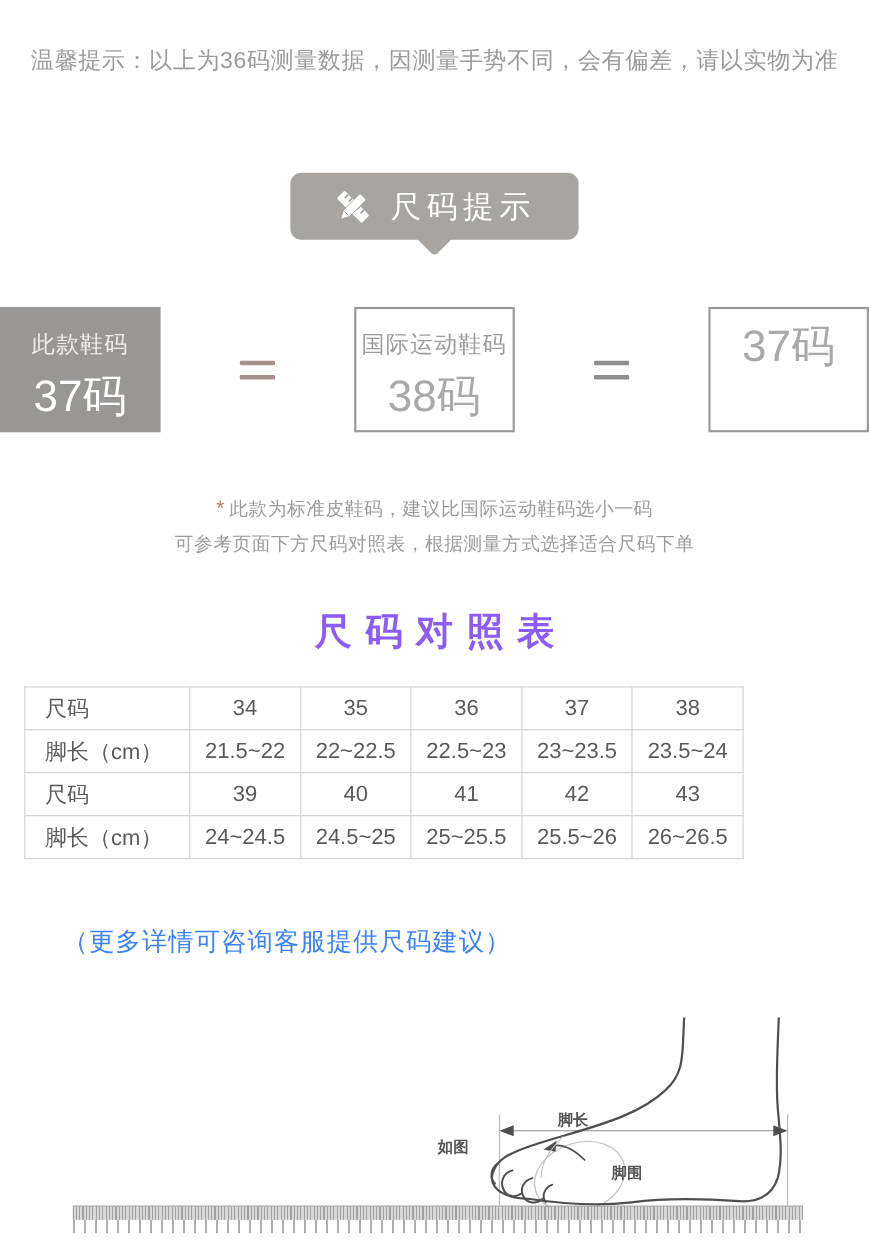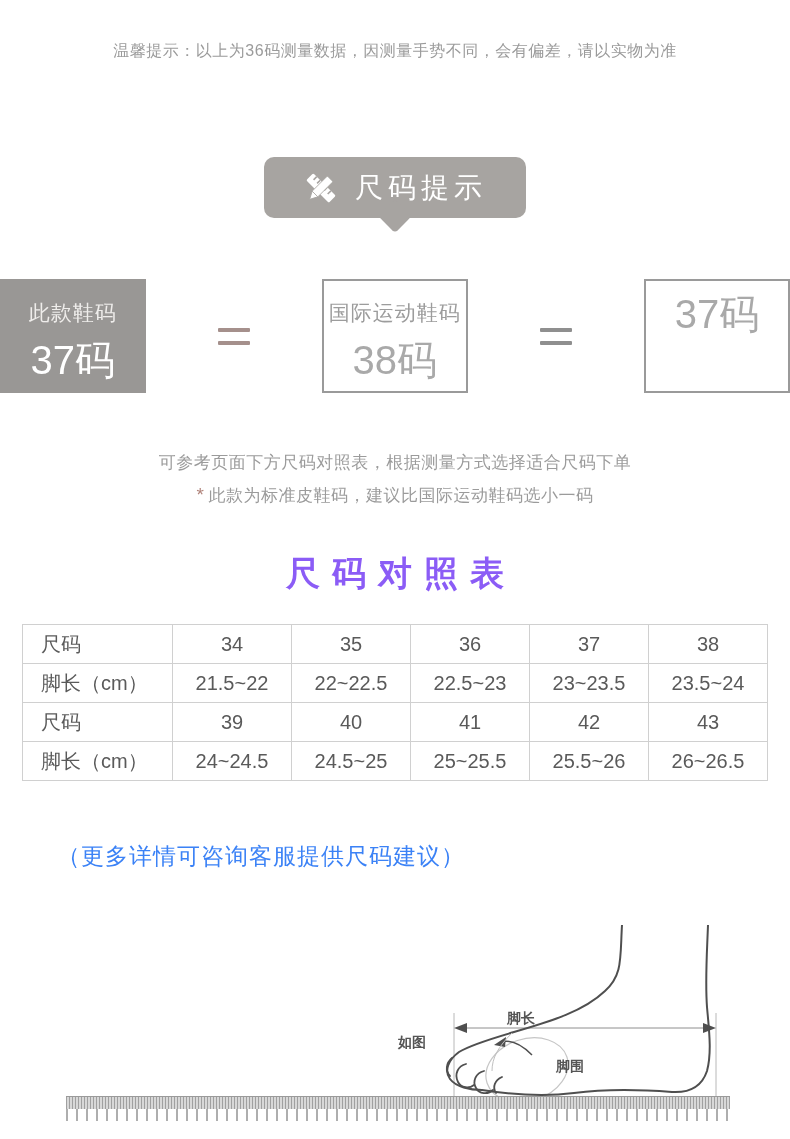--- a/index.html
+++ b/index.html
@@ -1,21 +1,21 @@
 <!DOCTYPE html>
 <html><head>
 <meta charset="utf-8">
 <style>
   * { margin:0; padding:0; box-sizing:border-box; }
   html,body { background:#ffffff; }
   body { font-family:"Liberation Sans","DejaVu Sans",sans-serif; }
   #page { position:relative; width:790px; height:1139px; background:#fff; overflow:hidden; margin:0 auto; }
 
   .reminder { position:absolute; top:41px; left:0; width:100%; text-align:center;
-    font-size:16px; color:#9b9b9b; letter-spacing:0.5px; }
+    font-size:21px; color:#9b9b9b; letter-spacing:0.5px; }
 
   .badge-wrap { position:absolute; top:157px; left:0; width:100%; display:flex; justify-content:center; }
   .badge { position:relative; width:262px; height:61px; background:#a7a4a1; border-radius:10px;
     display:flex; align-items:center; justify-content:center; gap:16px; }
   .badge::after { content:""; position:absolute; left:50%; bottom:-10px; width:24px; height:24px;
     background:#a7a4a1; border-radius:4px; transform:translateX(-50%) rotate(45deg); z-index:-0; }
   .badge-label { color:#ffffff; font-size:28px; letter-spacing:5px; position:relative; z-index:1; }
   .badge-icon { position:relative; z-index:1; display:block; }
 
   .equiv-row { position:absolute; top:279px; left:0; width:100%;
@@ -34,21 +34,21 @@
   .eq.eq-accent i { background:#a5908c; }
   .eq.eq-gray i { background:#8f8f8f; }
 
   .note { position:absolute; top:447px; left:0; width:100%; text-align:center;
     font-size:17px; color:#9b9b9b; line-height:32px; letter-spacing:0.5px; }
   .note .star { color:#b0837a; font-size:19px; margin-right:4px; }
 
   .table-title { position:absolute; top:551px; left:0; width:100%; text-align:center;
     font-size:34px; font-weight:700; color:#8b5cf6; letter-spacing:12px; text-indent:12px; }
 
-  table.size-table { position:absolute; top:624px; left:22px; width:746px;
+  table.size-table { position:absolute; top:624px; left:22px; width:654px;
     border-collapse:collapse; table-layout:fixed;padding-left:14px; }
   table.size-table td { border:1px solid #d0d0d0; height:39px; font-size:20px; color:#5a5a5a;
     text-align:center; vertical-align:middle; }
   table.size-table td.rowhead { width:150px; text-align:left; padding-left:18px; font-size:20px; }
 
   .footer-note { position:absolute; top:841px; left:57px;
     font-size:23px; color:#3b82f6; letter-spacing:1px; }
 
   .figure { position:absolute; top:925px; left:0; width:694px; height:215px;padding-left:15px; }
   .figure svg { position:absolute; left:0; top:0; }
@@ -101,22 +101,22 @@
     <span class="eq eq-gray">
         <i></i>
         <i></i>
       </span>
     <div class="size-box outline">
       <div class="size-box-value">37码</div>
     </div>
   </div>
 
   <div class="note">
+    <div><span class="star">*</span><span>此款为标准皮鞋码，建议比国际运动鞋码选小一码</span></div>
     <div>可参考页面下方尺码对照表，根据测量方式选择适合尺码下单</div>
-    <div><span class="star">*</span><span>此款为标准皮鞋码，建议比国际运动鞋码选小一码</span></div>
   </div>
 
   <div class="table-title">尺码对照表</div>
 
   <table class="size-table">
     <tbody>
       <tr>
         <td class="rowhead">尺码</td>
         <td>34</td>
         <td>35</td>

